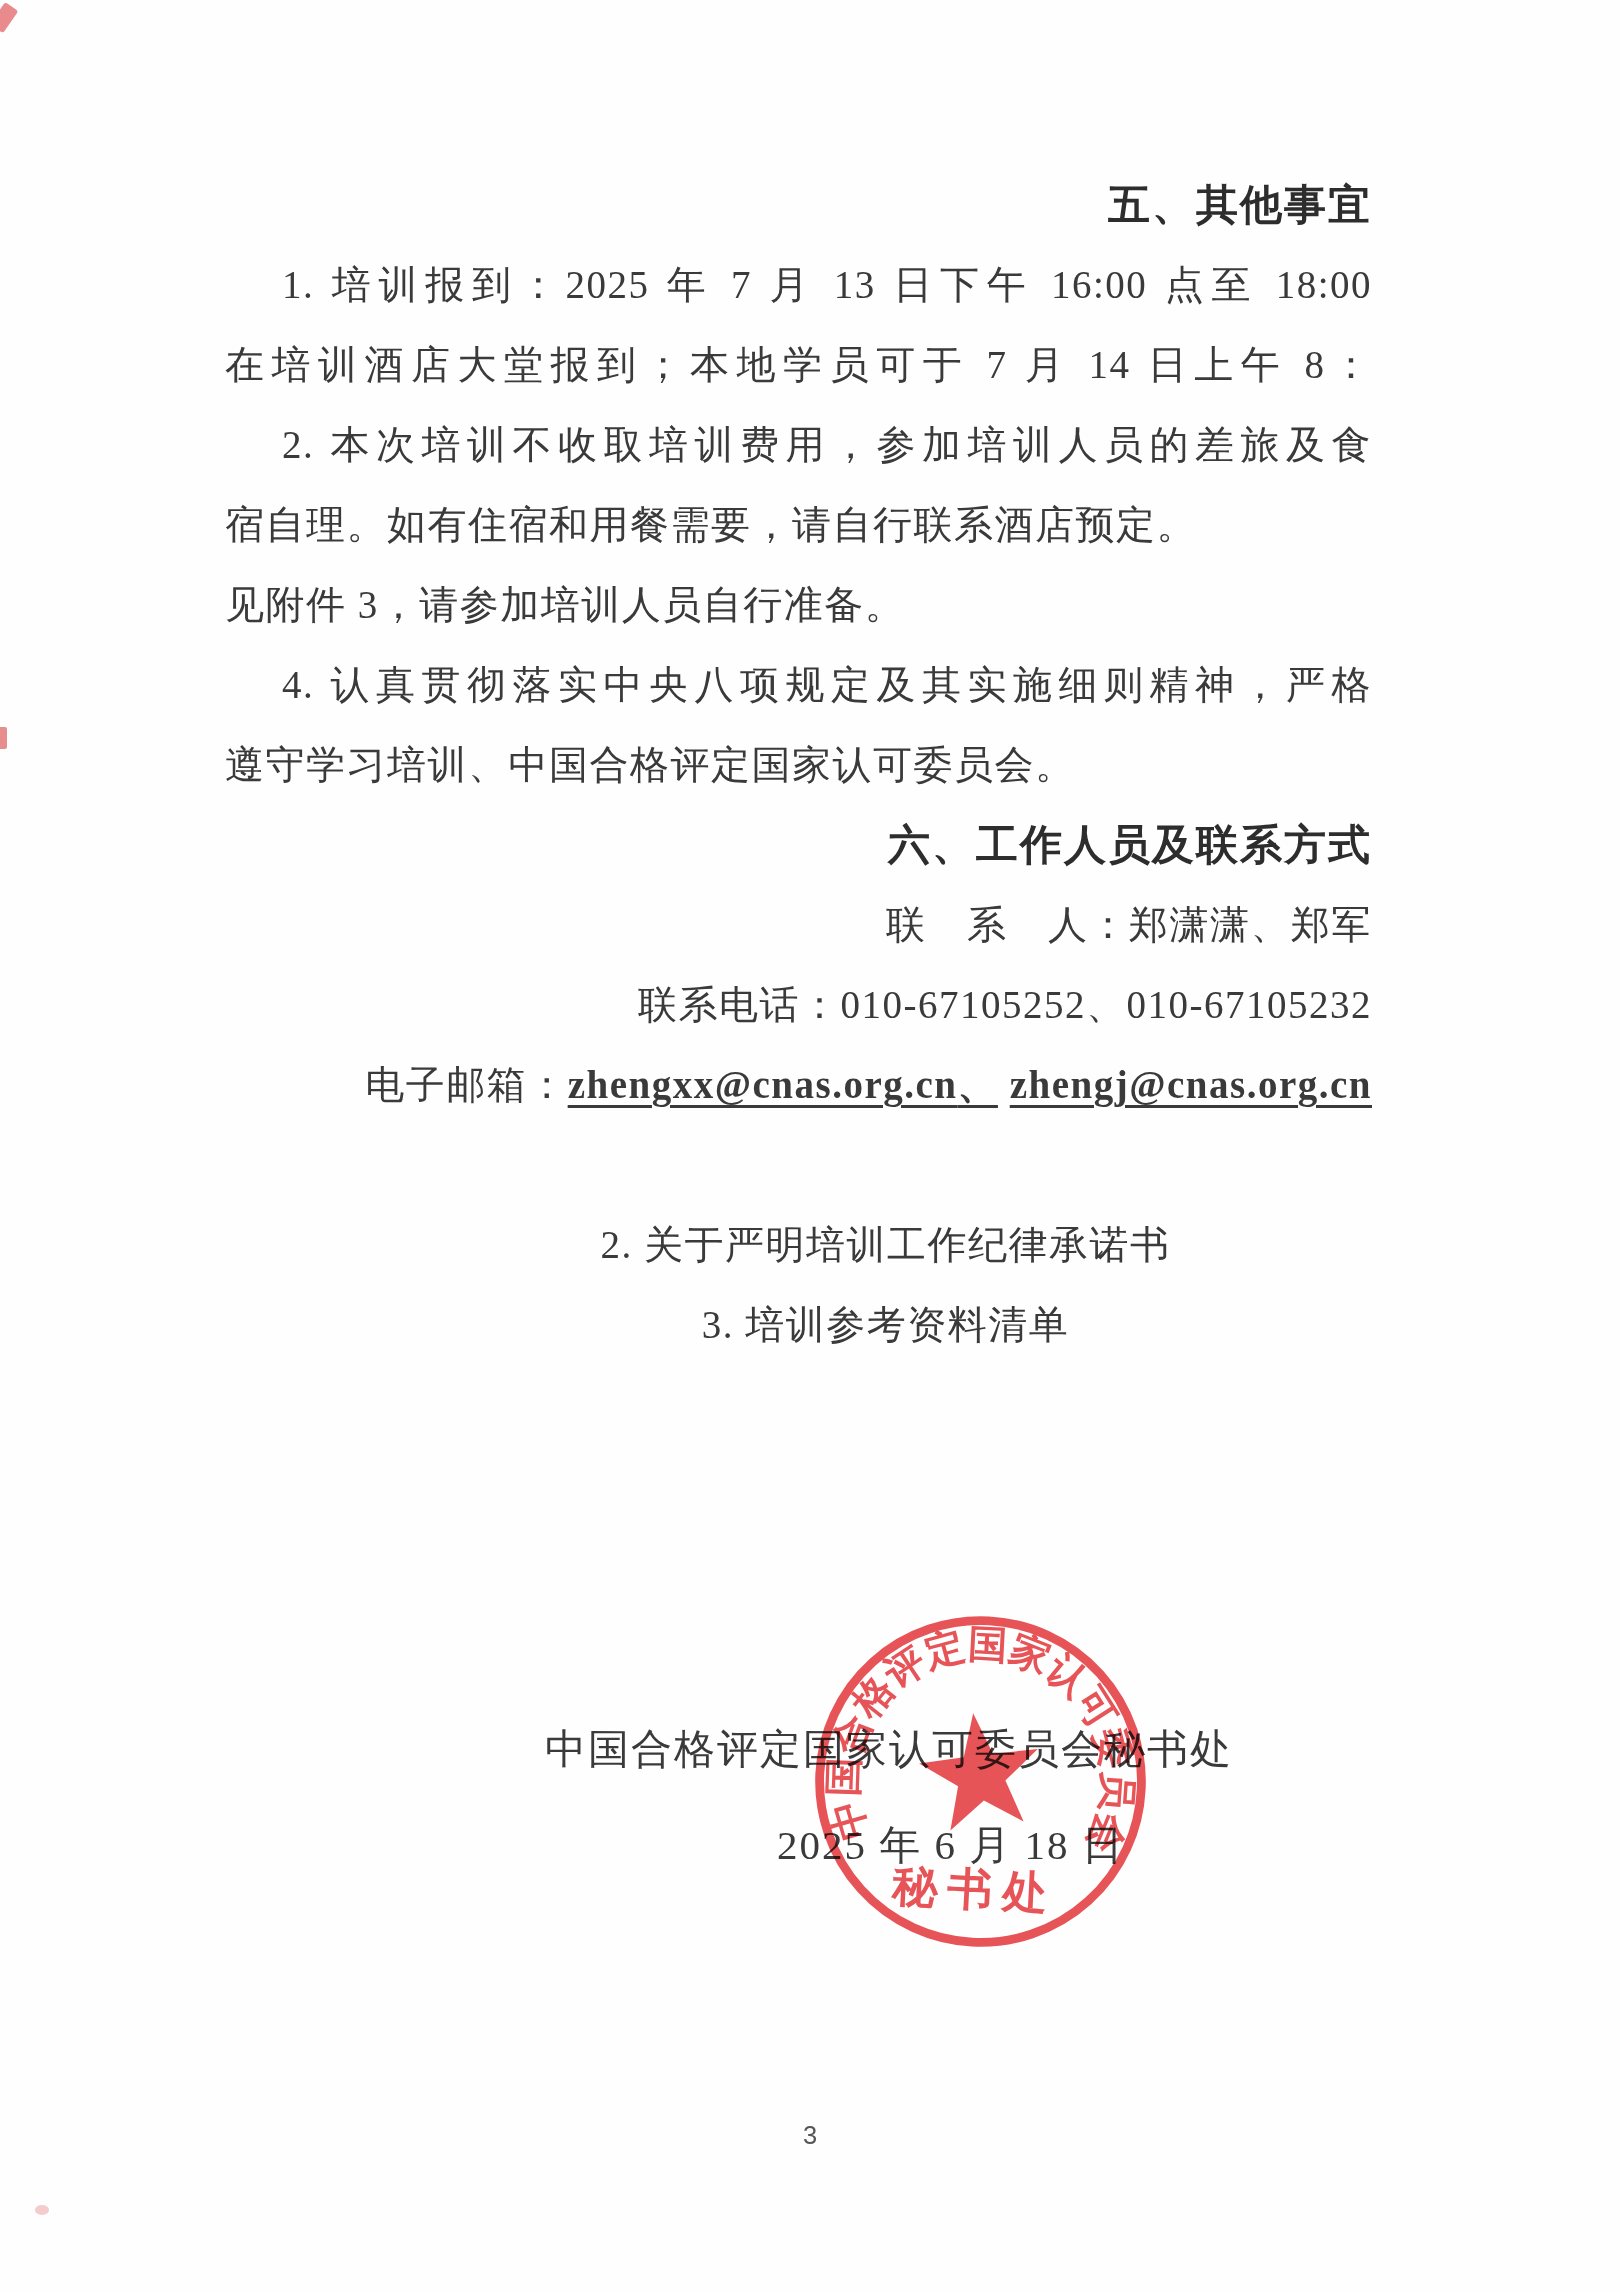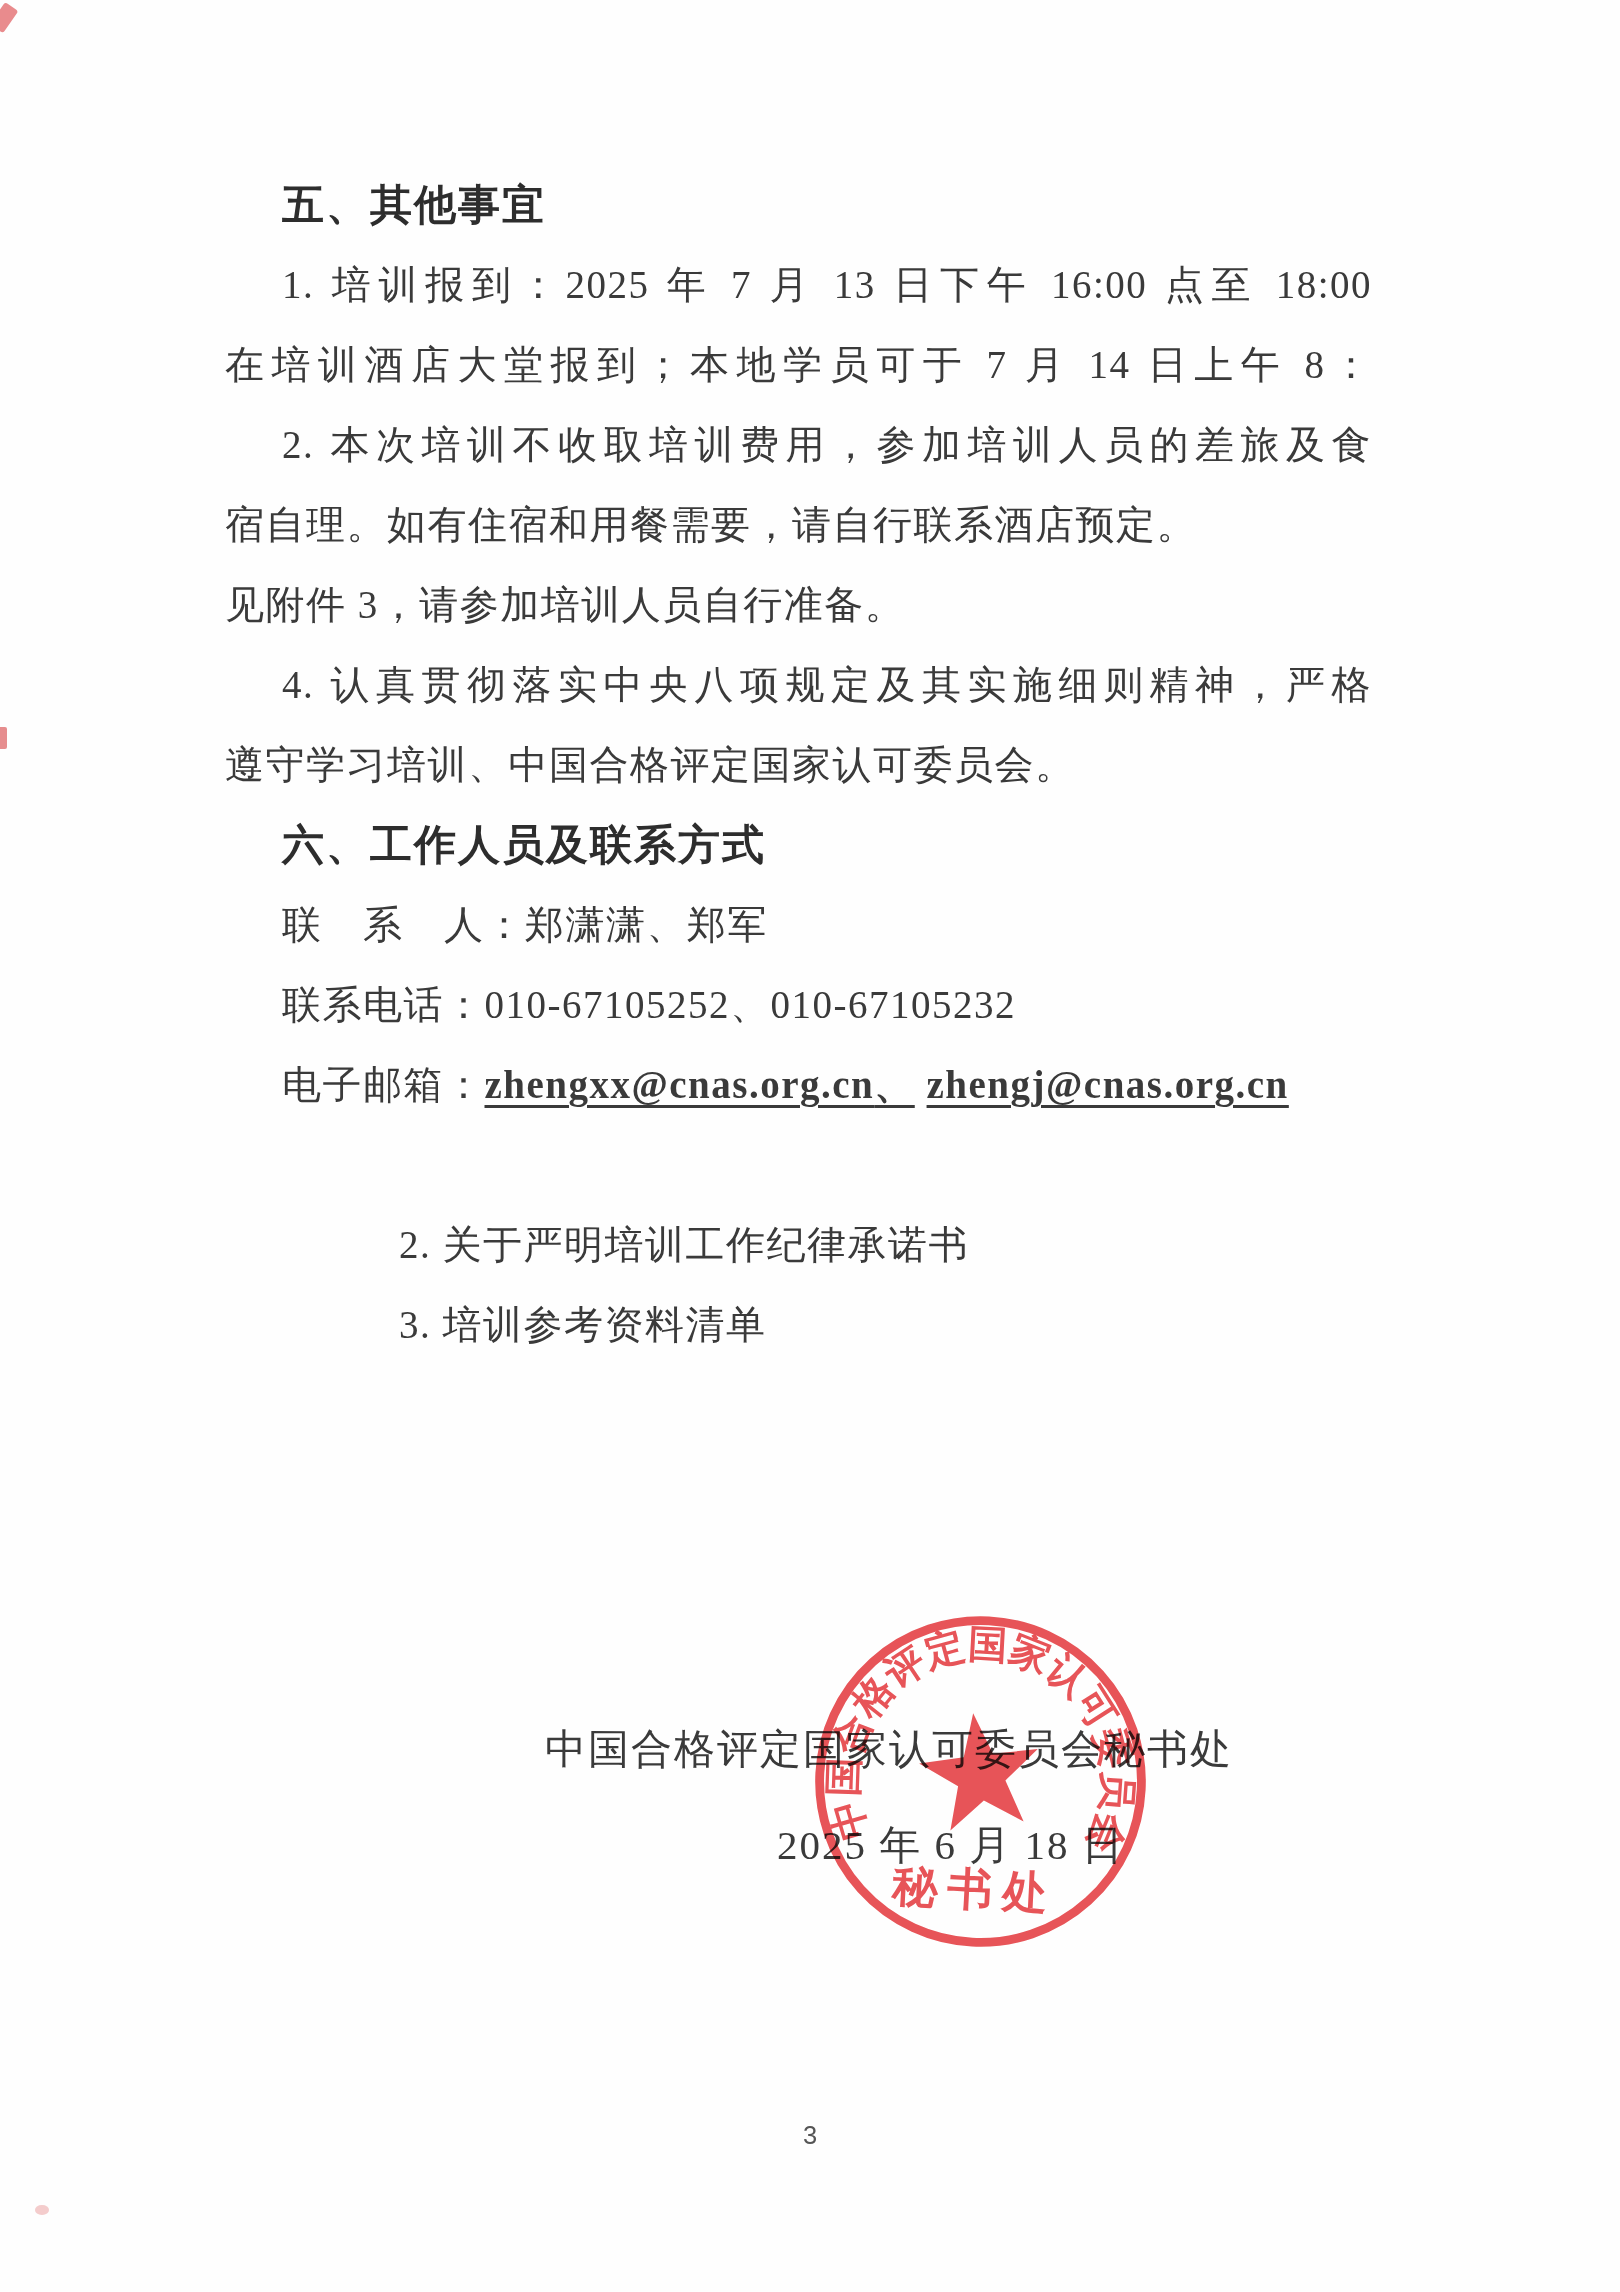--- a/index.html
+++ b/index.html
@@ -21,22 +21,22 @@
     line-height:80px;
     letter-spacing:1.5px;
     white-space:nowrap;
   }
   .just{
     white-space:normal;
     text-align:justify;
     text-align-last:justify;
     text-justify:inter-character;
   }
-  .ind{ padding-left:57px; }
-  .att-ind{ padding-left:174px; }
+  .ind{ padding-left:57px;text-align:right; }
+  .att-ind{ padding-left:174px;text-align:center; }
   .head{
     font-family:"Liberation Sans","DejaVu Sans",sans-serif;
     font-weight:700;
     font-size:42px;
     color:#2d2d2d;
     letter-spacing:2px;
   }
   .spacer{ height:80px; }
   .ul{
     text-decoration:underline;

